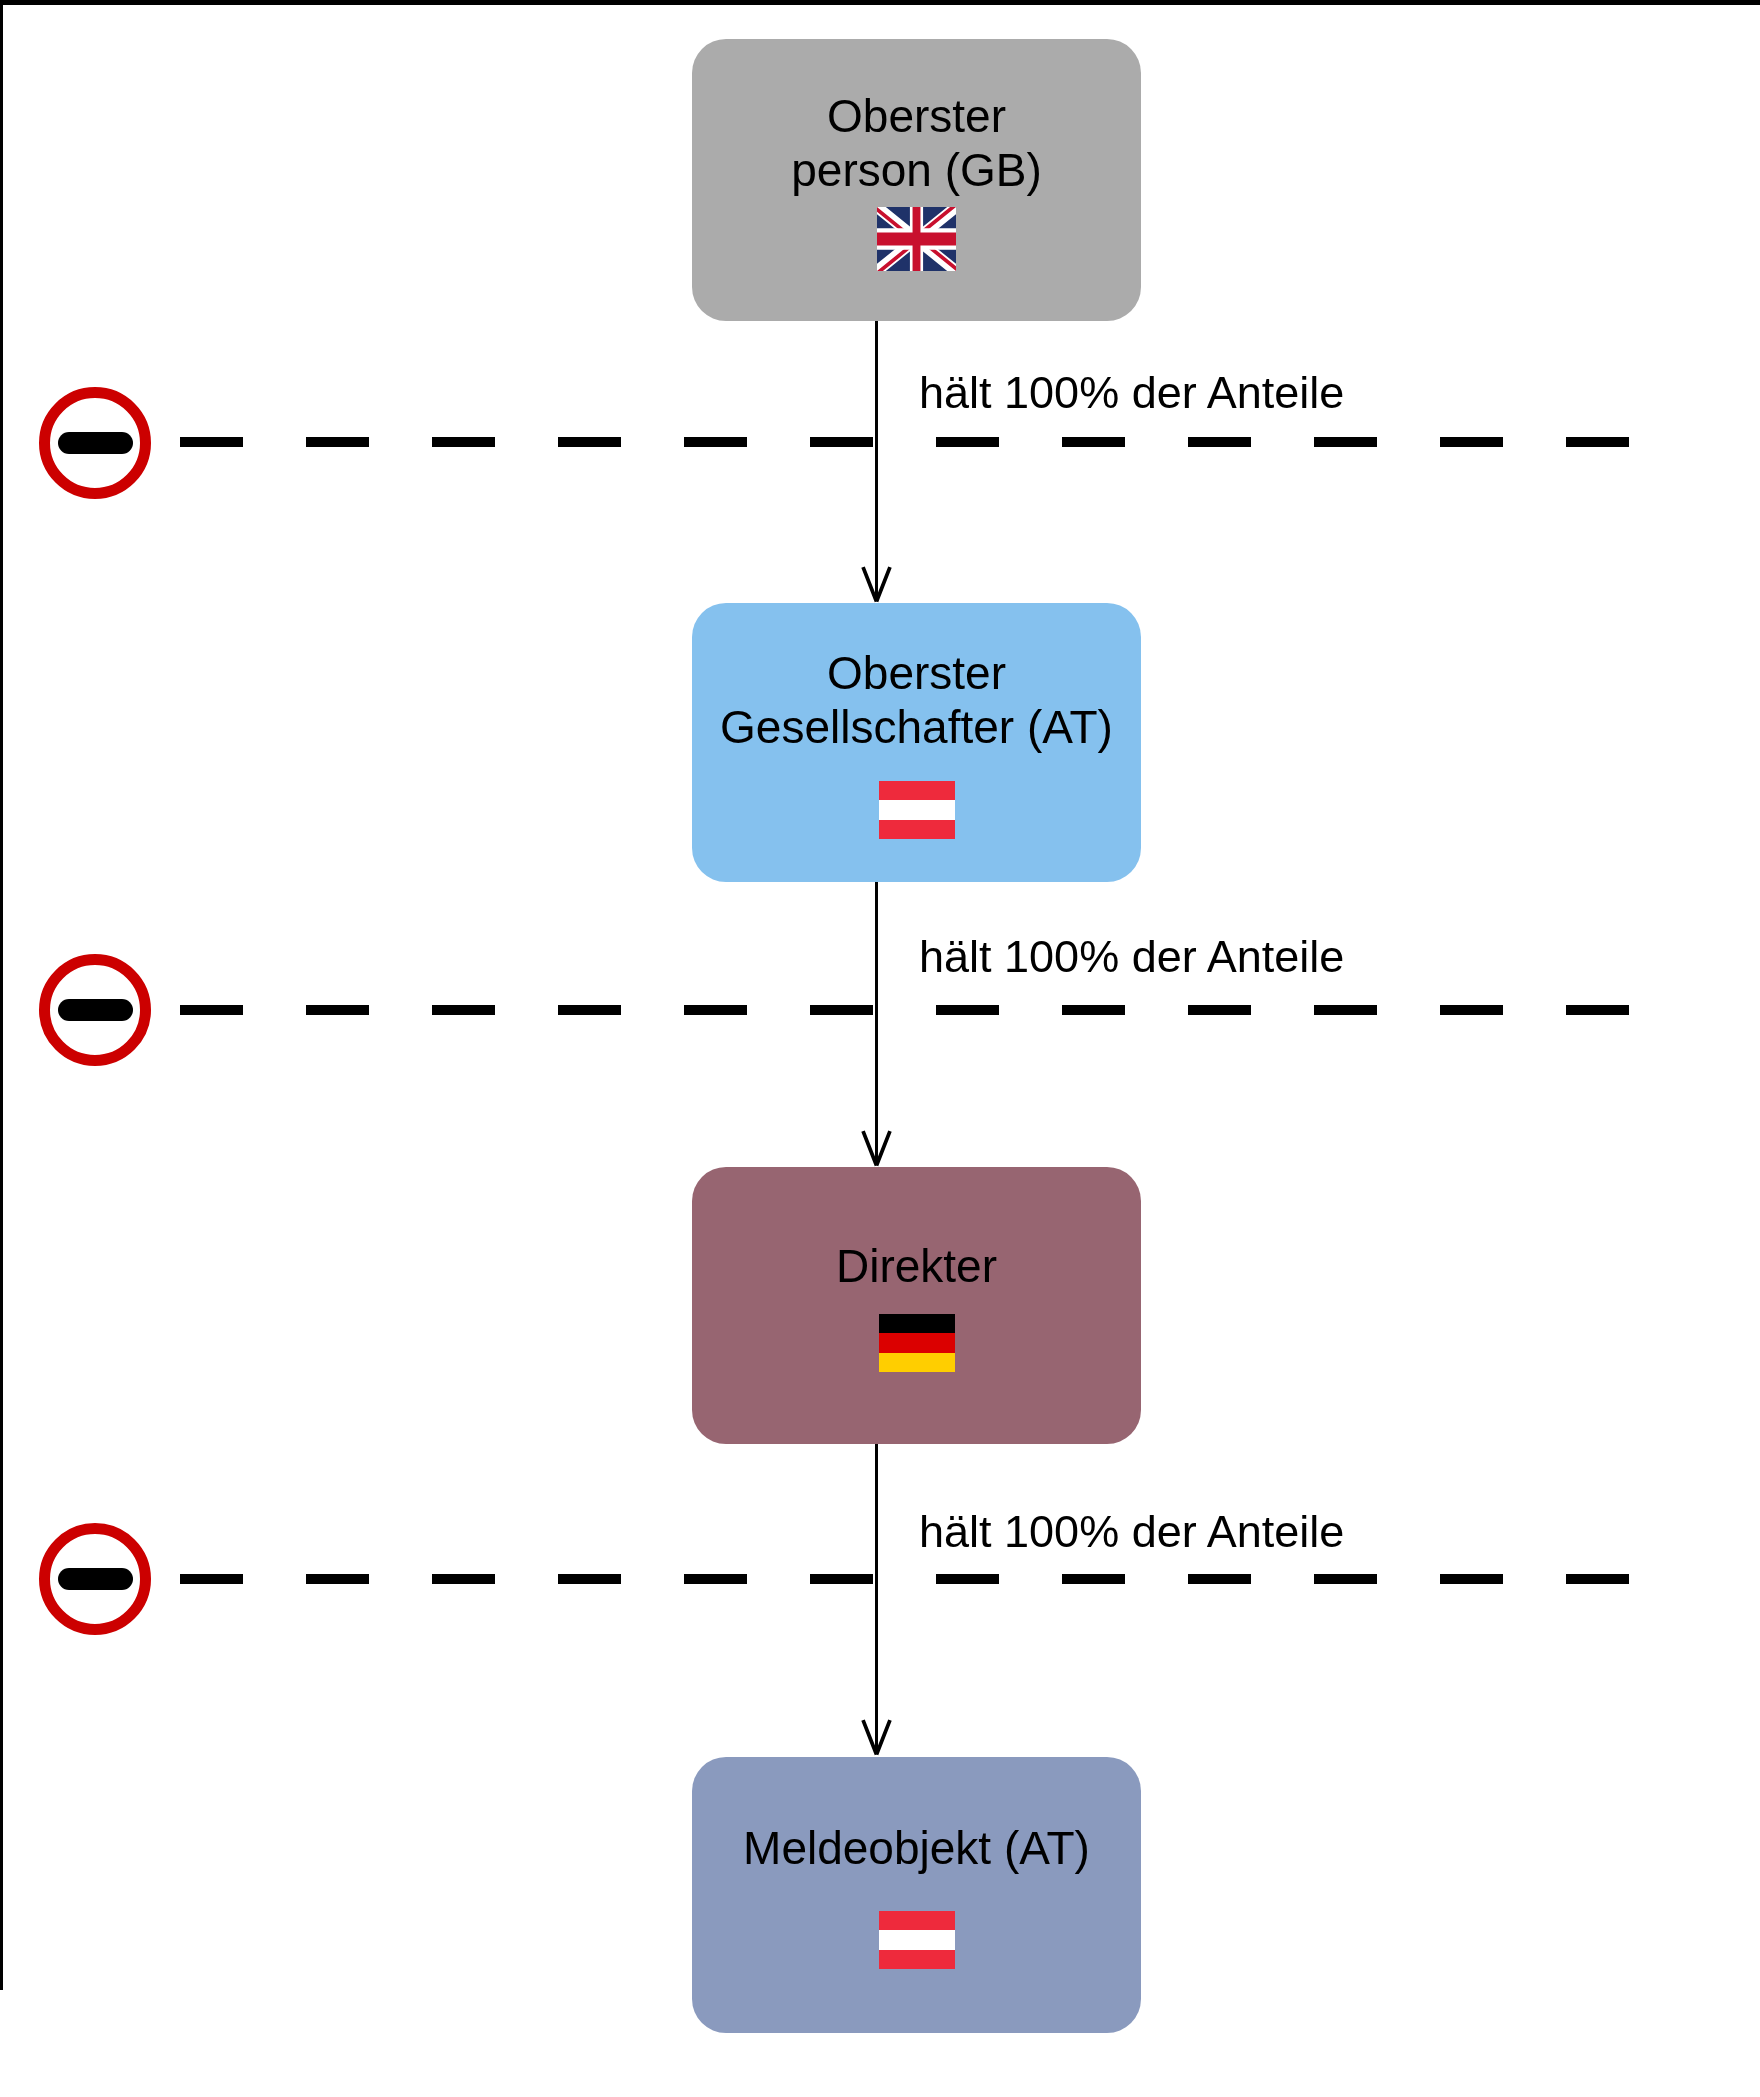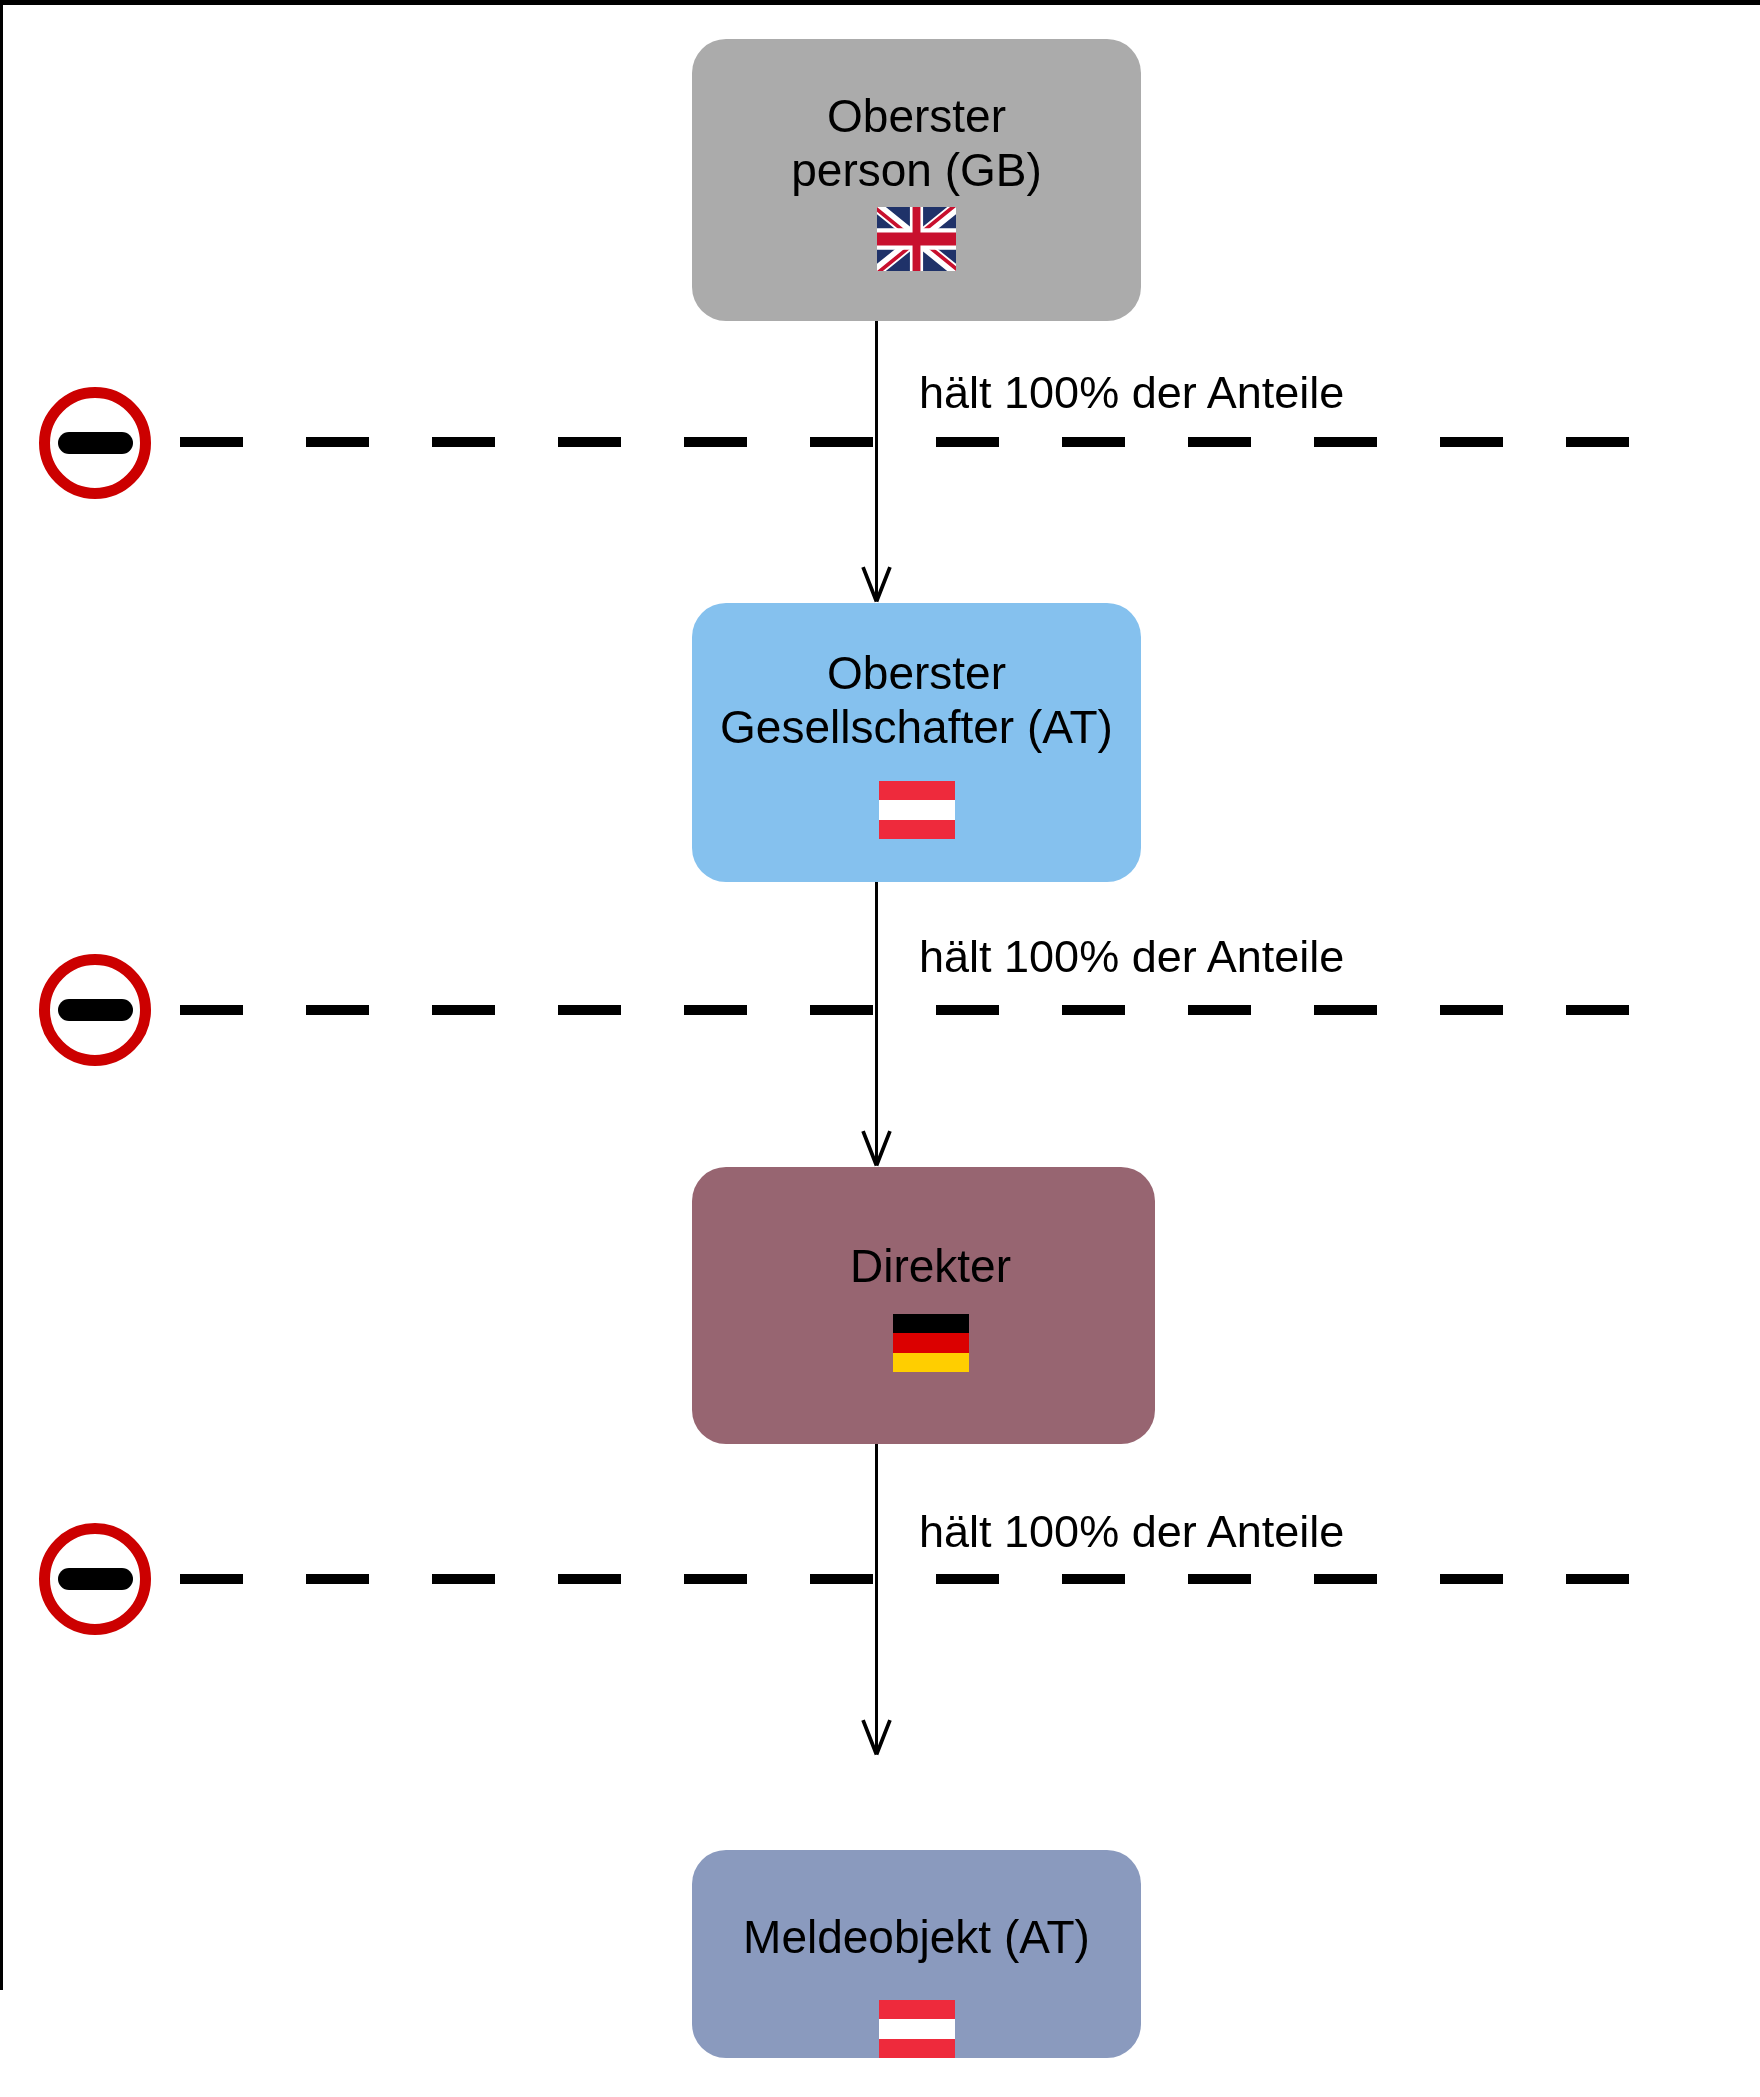--- a/index.html
+++ b/index.html
@@ -13,21 +13,21 @@
 
   
   .node{
     position:absolute;left:648px;width:449px;border-radius:34px;
     display:flex;flex-direction:column;align-items:center;justify-content:center;
     text-align:center;font-size:46px;line-height:54px;margin-left:44px;
   }
   .node-1{top:39px;height:282px;}
   .node-2{top:603px;height:279px;}
   .node-3{top:1167px;height:277px;}
-  .node-4{top:1850px;height:208px;justify-content:flex-end;}
+  .node-4{top:1757px;height:276px;}
 
   
   .flag{flex:0 0 auto;}
   .flag-gb{width:79px;height:64px;margin-top:10.5px;}
   .flag-stripes{display:flex;flex-direction:column;width:76px;height:58px;}
   .flag-stripes > div{flex:1 1 0;}
   .at-red{background:#EE2A3C;}
   .at-white{background:#ffffff;}
   .de-black{background:#000000;}
   .de-red{background:#DB0000;}
@@ -120,21 +120,21 @@
       <path d="M30,379 L12,333 M30,379 L48,333" stroke="#000" stroke-width="5" fill="none"></path>
     </svg>
   </div>
 
   <div class="noentry ne-2">
     <div class="noentry-bar"></div>
   </div>
   <div class="dash-line dash-2"></div>
   <div class="edge-label el-2">hält 100% der Anteile</div>
 
-  <div class="node node-3" style="background: rgb(151, 101, 113); padding-left: 14px;">
+  <div class="node node-3" style="background: rgb(151, 101, 113);">
     <div>Direkter</div>
     <div class="flag flag-stripes m-de">
       <div class="de-black"></div>
         <div class="de-red"></div>
         <div class="de-gold"></div>
     </div>
   </div>
 
   <div class="arrow" style="top:1444px;height:312px;">
     <svg width="45" height="312" viewBox="0 0 60 417">

